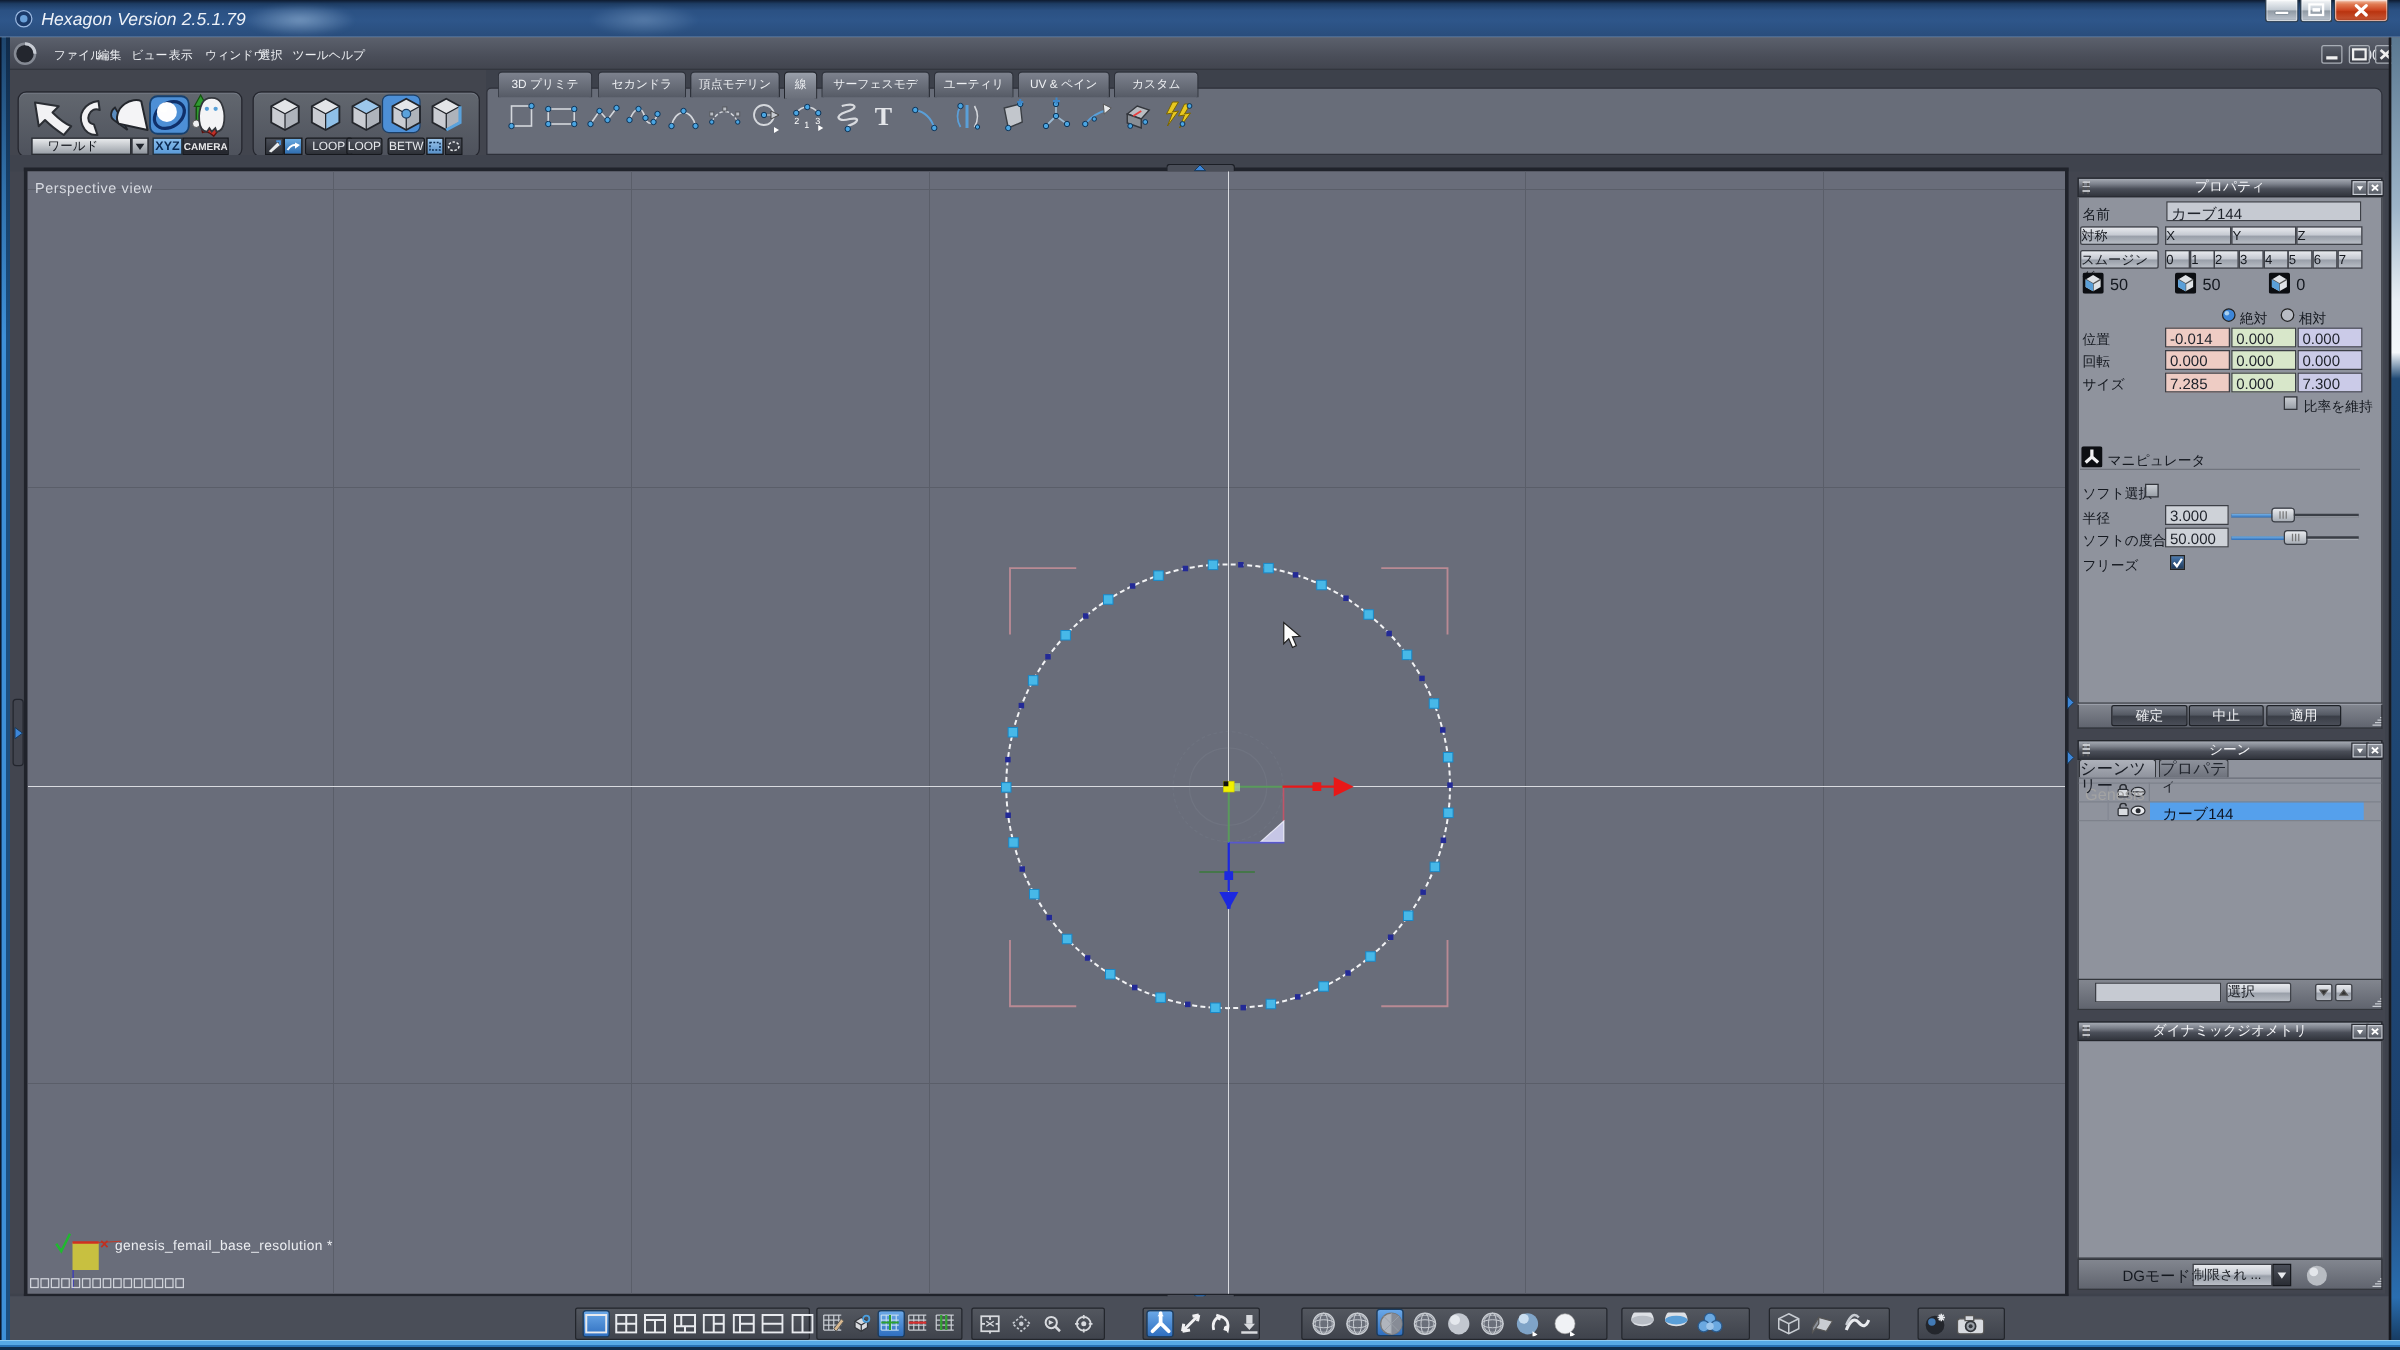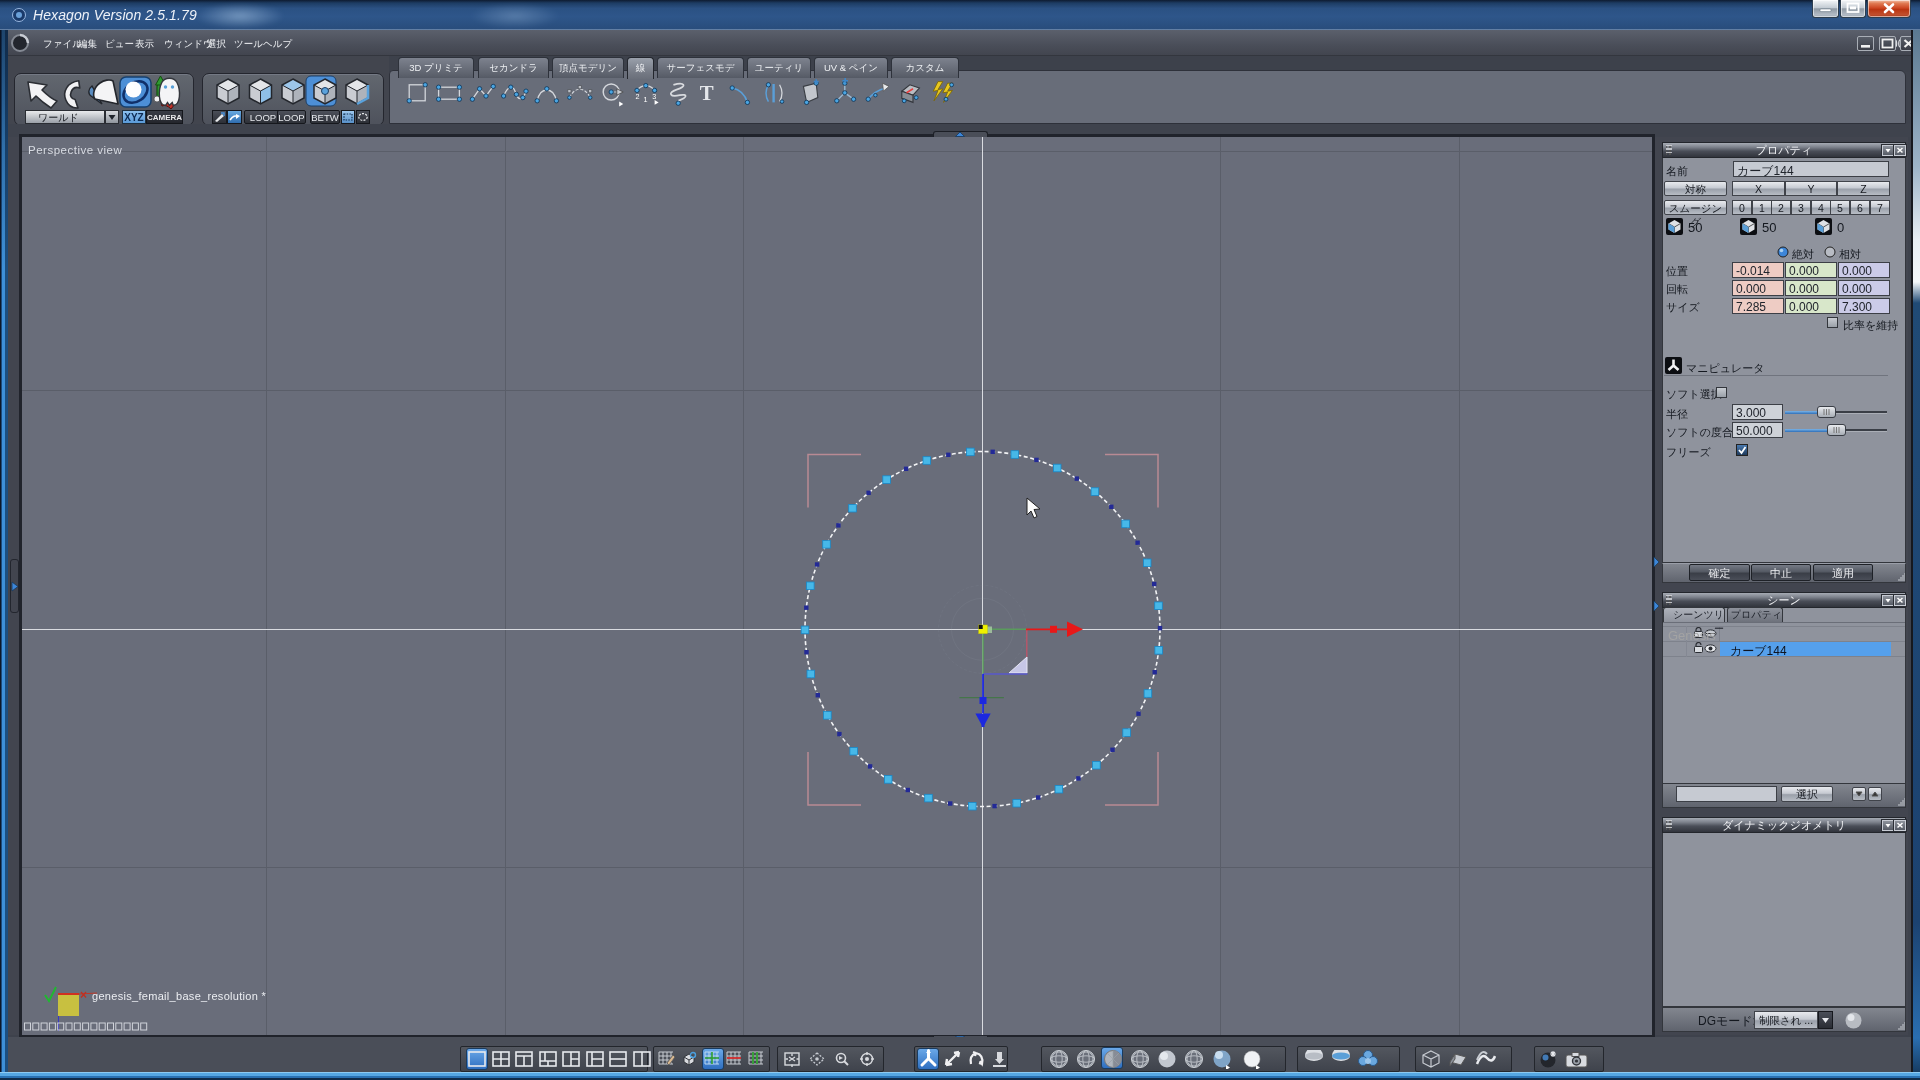--- a/index.html
+++ b/index.html
@@ -42,23 +42,23 @@
 
 .tgroup{border:1px solid #24262e;border-radius:7px;background:linear-gradient(180deg,#62676f,#4e525c);box-shadow:inset 0 1px 0 #747984;}
 .btn3{top:110px;height:14px;background:linear-gradient(180deg,#4d515b,#2e3138);border:1px solid #16181d;color:#e6e8ec;font-size:9.5px;text-align:center;line-height:13px;border-radius:2px;}
 
 .phead{position:absolute;left:1662px;width:244px;height:16px;background:linear-gradient(180deg,#a6abb4 0%,#7d828c 30%,#4a4e58 58%,#31343c 100%);border:1px solid #23262c;color:#f2f3f6;font-size:11px;text-align:center;line-height:15px;}
 .pgrip{position:absolute;left:1666px;width:6px;height:10px;background:repeating-linear-gradient(180deg,#d8dade 0 1.5px,transparent 1.5px 3.5px),repeating-linear-gradient(90deg,#555 0 1.5px,transparent 1.5px 3.5px);opacity:.8}
 .phbtn{position:absolute;width:12px;height:11px;background:linear-gradient(180deg,#8e939c,#565b65);border:1px solid #c8ccd4;box-shadow:0 0 0 1px #2a2d34;color:#fff;}
 .pbody{position:absolute;left:1662px;width:244px;background:#8f939d;border:1px solid #33363c;border-top:none;}
 .plabel{position:absolute;color:#14181f;font-size:11px;}
 .pfield{position:absolute;height:16px;border:1px solid #3c3f46;font-size:12px;color:#20242c;padding:1px 0 0 3px;}
-.gbtn{position:absolute;height:15px;background:linear-gradient(180deg,#e8eaee 0%,#c6cad2 45%,#9aa0aa 55%,#b8bdc5 100%);border:1px solid #40434a;color:#16191f;font-size:10.5px;text-align:center;line-height:14px;border-radius:2px;}
+.gbtn{position:absolute;height:15px;background:linear-gradient(180deg,#e8eaee 0%,#c6cad2 45%,#9aa0aa 55%,#b8bdc5 100%);border:1px solid #40434a;color:#16191f;font-size:10.5px;line-height:14px;border-radius:2px;}
 .dkbtn{position:absolute;height:17px;background:linear-gradient(180deg,#757a85 0%,#555a64 45%,#3a3e47 55%,#4a4e58 100%);border:1px solid #1e2127;color:#f0f1f4;font-size:11px;text-align:center;line-height:16px;border-radius:2px;}
-.ptab{position:absolute;height:15px;border:1px solid #33363c;border-bottom:none;border-radius:3px 3px 0 0;font-size:10px;text-align:right;line-height:14px;}
+.ptab{position:absolute;height:15px;border:1px solid #33363c;border-bottom:none;border-radius:3px 3px 0 0;font-size:13px;text-align:left;line-height:14px;}
 
 .bgroup{position:absolute;top:1046px;height:26px;background:linear-gradient(180deg,#53575f,#3f434c);border:1px solid #23262c;border-radius:2px;}
 .bsel{position:absolute;top:1048px;width:22px;height:22px;background:linear-gradient(180deg,#6aa8e8,#2f6fc0);border:1px solid #1a3c60;border-radius:3px;}
 </style></head>
 <body>
 <div id="root">
   <div id="titlebar" class="abs">
      <div class="blob" style="left:195px"></div>
       <div class="blob" style="left:470px;opacity:.6"></div>
      <svg id="ticon" class="abs" viewBox="0 0 16 16">

